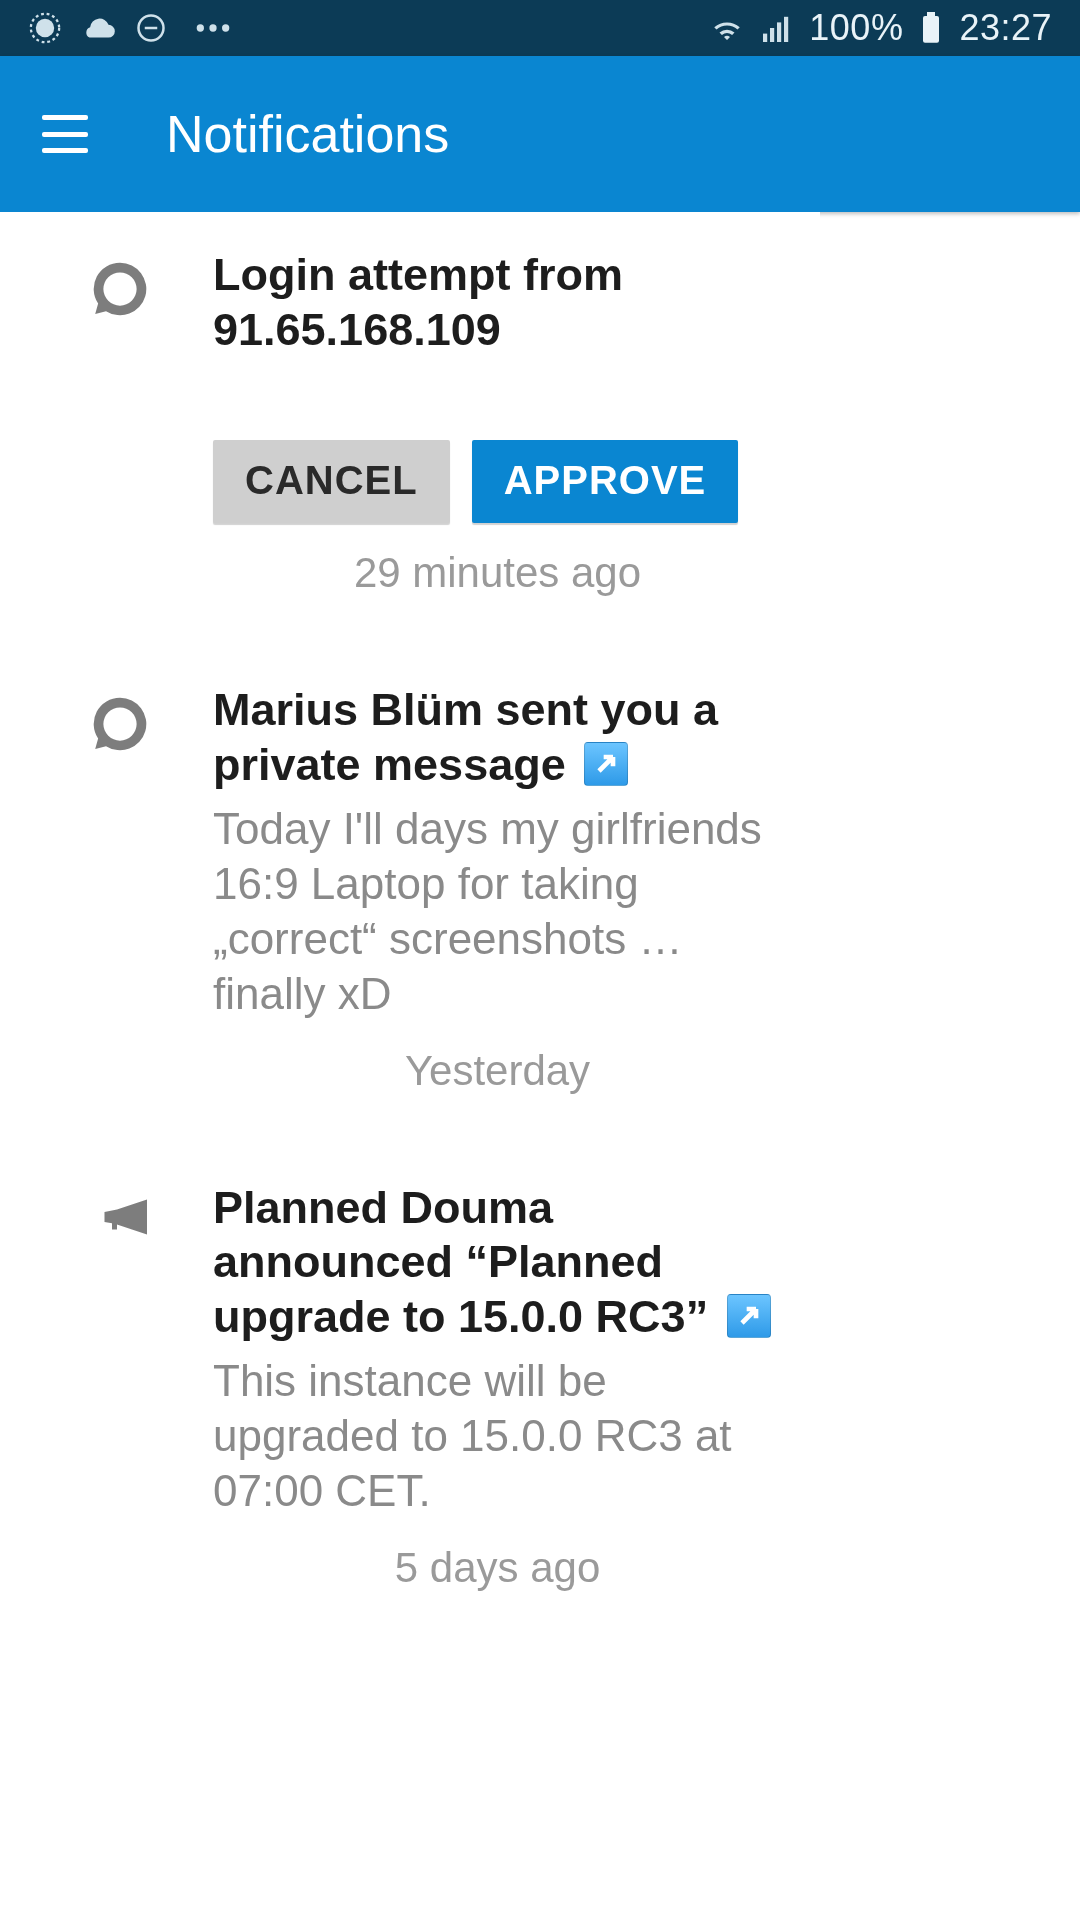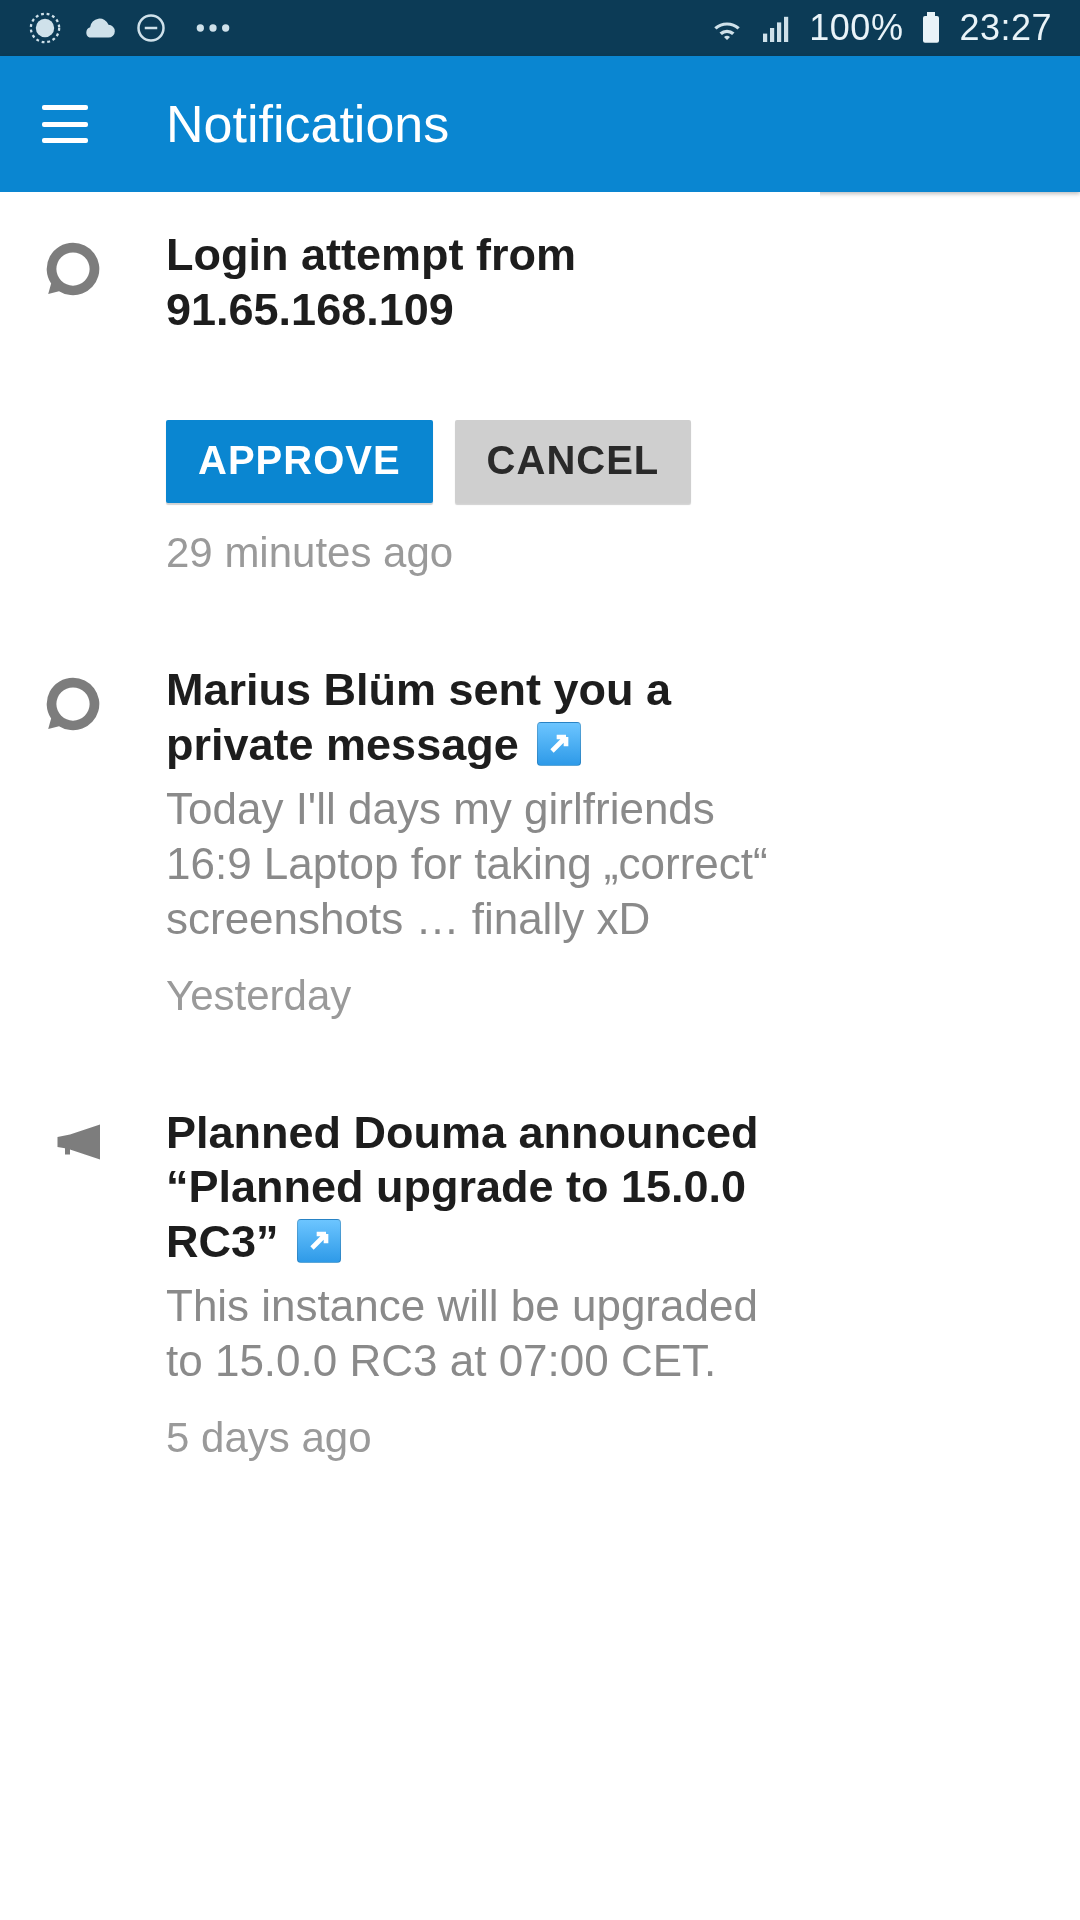--- a/index.html
+++ b/index.html
@@ -20,21 +20,21 @@
   .statusbar .spacer { flex:1; }
   .statusbar .ico { display:inline-flex; align-items:center; justify-content:center; }
   .statusbar .txt { color:#e9f3f8; font-size:36px; font-weight:400; }
   .statusbar svg { display:block; }
 
   
   
 
   
   .appbar {
-    height:136px;
+    height:156px;
     background:#0a86d1;
     display:flex;
     align-items:center;
     padding-left:42px;
     box-shadow:0 2px 4px rgba(0,0,0,0.25);
   }
   .hamburger {
     width:46px; height:38px;
     display:flex; flex-direction:column; justify-content:space-between;
   }
@@ -46,20 +46,21 @@
     font-size:52px;
     font-weight:400;
     margin-left:78px;
   }
 
   
   .list { background:#fff; padding-top:10px; width:820px;}
   .item {
     display:flex;
     padding:26px 38px 60px 38px;
+    margin-left:47px;
   }
   .item .icon-col {
     width:128px;
     padding-top:6px;
   }
   .item .icon-col svg { width:70px; height:70px; fill:#7d7d7d; }
   .item .body-col { flex:1; padding-right:0; }
   .title-line {
     font-size:45px;
     line-height:1.22;
@@ -80,21 +81,21 @@
     background:linear-gradient(#6cc5ff,#2e9ae8);
     border:1px solid rgba(0,0,0,0.15);
     border-radius:4px;
     align-items:center; justify-content:center;
     margin-left:6px;
     position:relative;
     top:-4px;
   }
   .link-arrow svg{ width:28px; height:28px; stroke:#fff; stroke-width:4; fill:none; }
   .time {
-    text-align:left;
+    text-align:center;
     color:#9a9a9a;
     font-size:42px;
     margin-top:26px;
   }
 
   .btn-row { margin-top:82px; display:flex; gap:22px; }
   .btn {
     font-size:40px;
     font-weight:700;
     letter-spacing:1px;
@@ -183,22 +184,22 @@
             <path d="M12 3a9 9 0 0 0-7.5 14l-1 3.6 3.7-1A9 9 0 1 0 12 3zm0 3.3a5.7 5.7 0 1 1 0 11.4 5.7 5.7 0 0 1 0-11.4z"></path>
           </svg>
       </span>
     </div>
     <div class="body-col">
       <div class="title-line">
         <span>Login attempt from</span><br>
         <span>91.65.168.109</span>
       </div>
       <div class="btn-row">
+        <button class="btn secondary">CANCEL</button>
         <button class="btn primary">APPROVE</button>
-        <button class="btn secondary">CANCEL</button>
       </div>
       <div class="time">29 minutes ago</div>
     </div>
   </div>
 
   <div class="item">
     <div class="icon-col">
       <span>
         <svg viewBox="0 0 24 24">
             <path d="M12 3a9 9 0 0 0-7.5 14l-1 3.6 3.7-1A9 9 0 1 0 12 3zm0 3.3a5.7 5.7 0 1 1 0 11.4 5.7 5.7 0 0 1 0-11.4z"></path>

